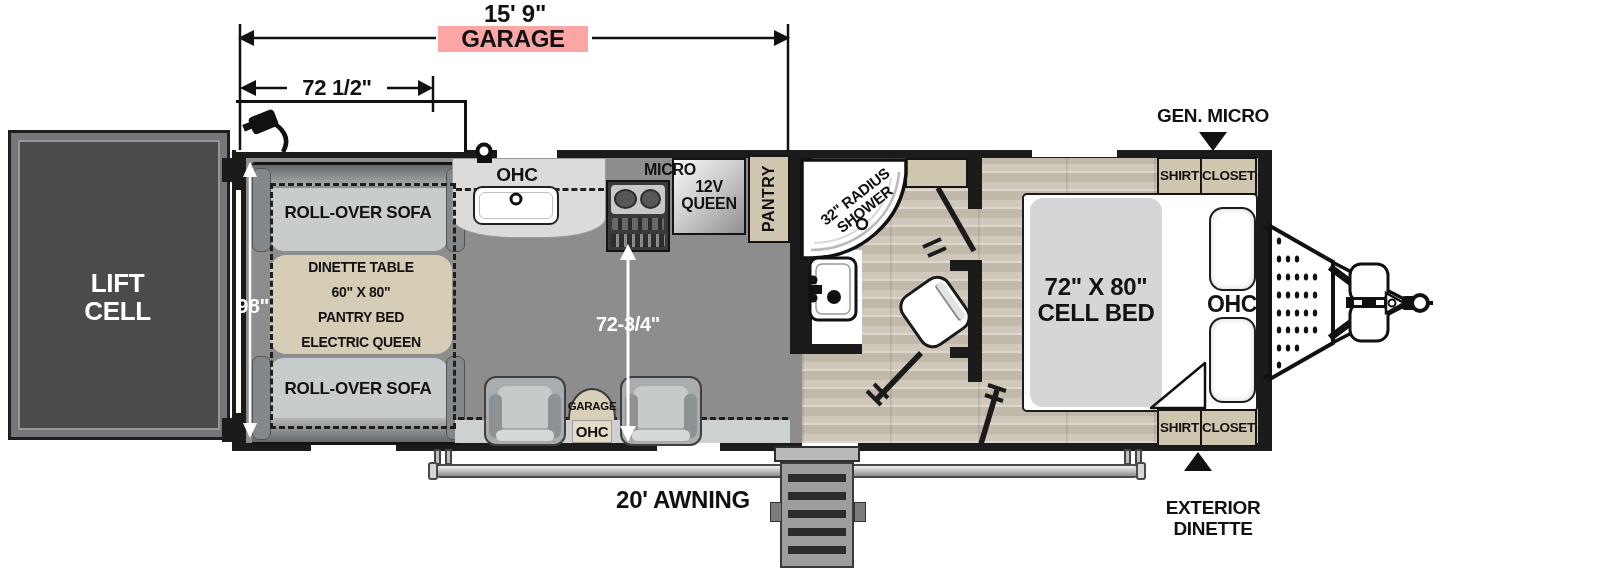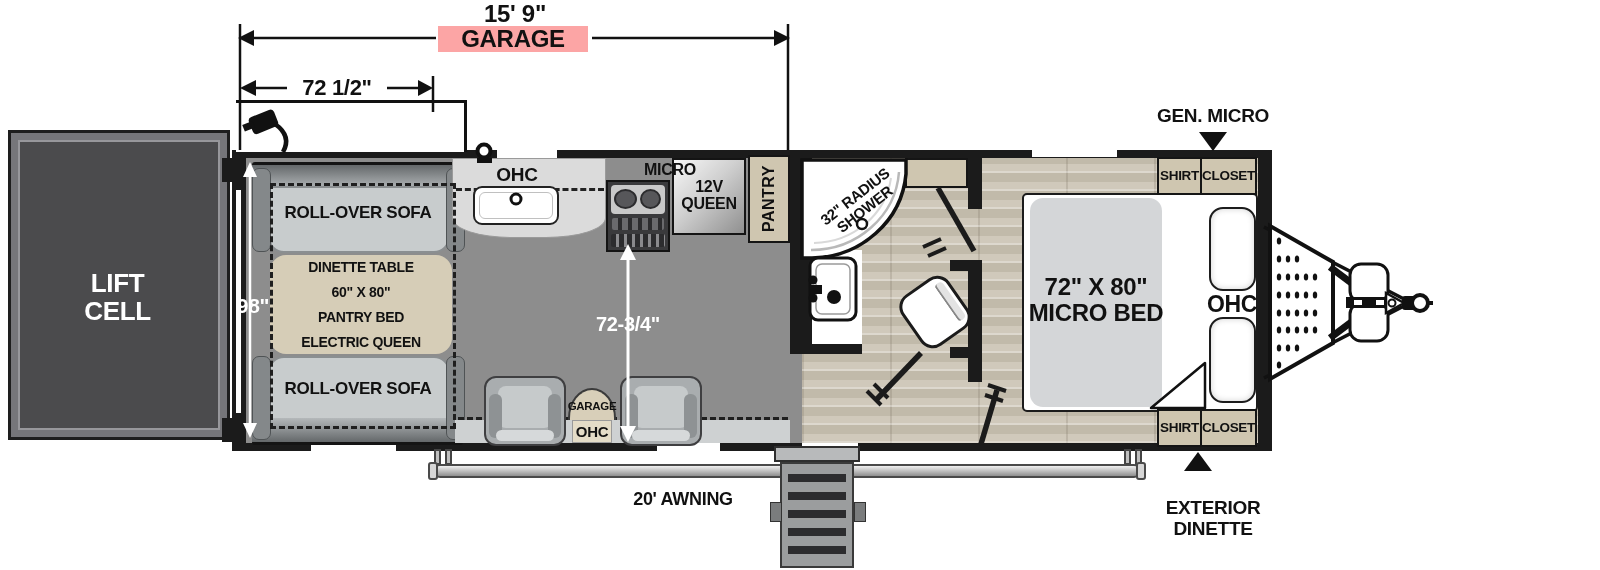--- a/index.html
+++ b/index.html
@@ -138,21 +138,21 @@
   </div>
   <div class="txt col" style="left:800px;top:172px;width:120px;height:62px;font-size:15px;transform:rotate(-38deg);z-index:8;">
     <div>32" RADIUS</div>
     <div>SHOWER</div>
   </div>
 
   <div class="abs z3" style="left:1022px;top:193px;width:236px;height:219px;background:#fff;border:2.5px solid #1c1c1c;border-radius:5px;box-sizing:border-box;"></div>
   <div class="abs z4" style="left:1030px;top:198px;width:132px;height:209px;background:#d4d6d8;border-radius:13px;"></div>
   <div class="txt col" style="left:1022px;top:268px;width:148px;height:64px;font-size:24px;z-index:8;">
     <div>72" X 80"</div>
-    <div>MICRO BED</div>
+    <div>CELL BED</div>
   </div>
   <div class="abs z5" style="left:1209px;top:207px;width:47px;height:84px;background:#fff;border:2.5px solid #1c1c1c;border-radius:14px;box-sizing:border-box;box-shadow:inset 0 0 6px rgba(0,0,0,.18);"></div>
   <div class="abs z5" style="left:1209px;top:317px;width:47px;height:86px;background:#fff;border:2.5px solid #1c1c1c;border-radius:14px;box-sizing:border-box;box-shadow:inset 0 0 6px rgba(0,0,0,.18);"></div>
   <div class="txt" style="left:1202px;top:291px;width:60px;height:26px;font-size:23px;">OHC</div>
 
   <div class="abs beige z4" style="left:1157px;top:157px;width:100px;height:38px;display:flex;">
     <div class="txt" style="position:static;flex:1;font-size:13.5px;">SHIRT</div>
     <div style="width:2px;background:#151515;"></div>
     <div class="txt" style="position:static;flex:1;font-size:13.5px;">CLOSET</div>
   </div>
@@ -170,21 +170,21 @@
     <div>DINETTE</div>
   </div>
 
   <div class="abs z2" style="left:434px;top:449px;width:7px;height:16px;background:#bfbfbf;border:2px solid #444;box-sizing:border-box;"></div>
   <div class="abs z2" style="left:445px;top:449px;width:7px;height:16px;background:#bfbfbf;border:2px solid #444;box-sizing:border-box;"></div>
   <div class="abs z2" style="left:1124px;top:449px;width:7px;height:16px;background:#bfbfbf;border:2px solid #444;box-sizing:border-box;"></div>
   <div class="abs z2" style="left:1135px;top:449px;width:7px;height:16px;background:#bfbfbf;border:2px solid #444;box-sizing:border-box;"></div>
   <div class="abs z2" style="left:434px;top:464px;width:706px;height:14px;background:linear-gradient(180deg,#f0f0f0,#8f8f8f);border:2px solid #4a4a4a;border-radius:6px;box-sizing:border-box;"></div>
   <div class="abs z2" style="left:428px;top:462px;width:10px;height:18px;background:#d6d6d6;border:2px solid #4a4a4a;border-radius:3px;box-sizing:border-box;"></div>
   <div class="abs z2" style="left:1136px;top:462px;width:10px;height:18px;background:#d6d6d6;border:2px solid #4a4a4a;border-radius:3px;box-sizing:border-box;"></div>
-  <div class="txt" style="left:583px;top:487px;width:200px;height:26px;font-size:18px;">20' AWNING</div>
+  <div class="txt" style="left:583px;top:487px;width:200px;height:26px;font-size:24px;">20' AWNING</div>
 
   <div class="abs z7" style="left:774px;top:446px;width:86px;height:122px;">
     <div class="abs" style="left:0;top:0;width:86px;height:16px;background:#b8babb;border:2px solid #2e2e2e;box-sizing:border-box;"></div>
     <div class="abs" style="left:6px;top:16px;width:74px;height:106px;background:#9b9d9e;border:2px solid #3a3a3a;box-sizing:border-box;"></div>
     <div class="abs" style="left:14px;top:28px;width:58px;height:8px;background:#2c2c2e;"></div>
     <div class="abs" style="left:14px;top:46px;width:58px;height:8px;background:#2c2c2e;"></div>
     <div class="abs" style="left:14px;top:64px;width:58px;height:8px;background:#2c2c2e;"></div>
     <div class="abs" style="left:14px;top:82px;width:58px;height:8px;background:#2c2c2e;"></div>
     <div class="abs" style="left:14px;top:100px;width:58px;height:8px;background:#2c2c2e;"></div>
     <div class="abs" style="left:-4px;top:56px;width:10px;height:18px;background:#7a7c7d;border:1px solid #333;"></div>

